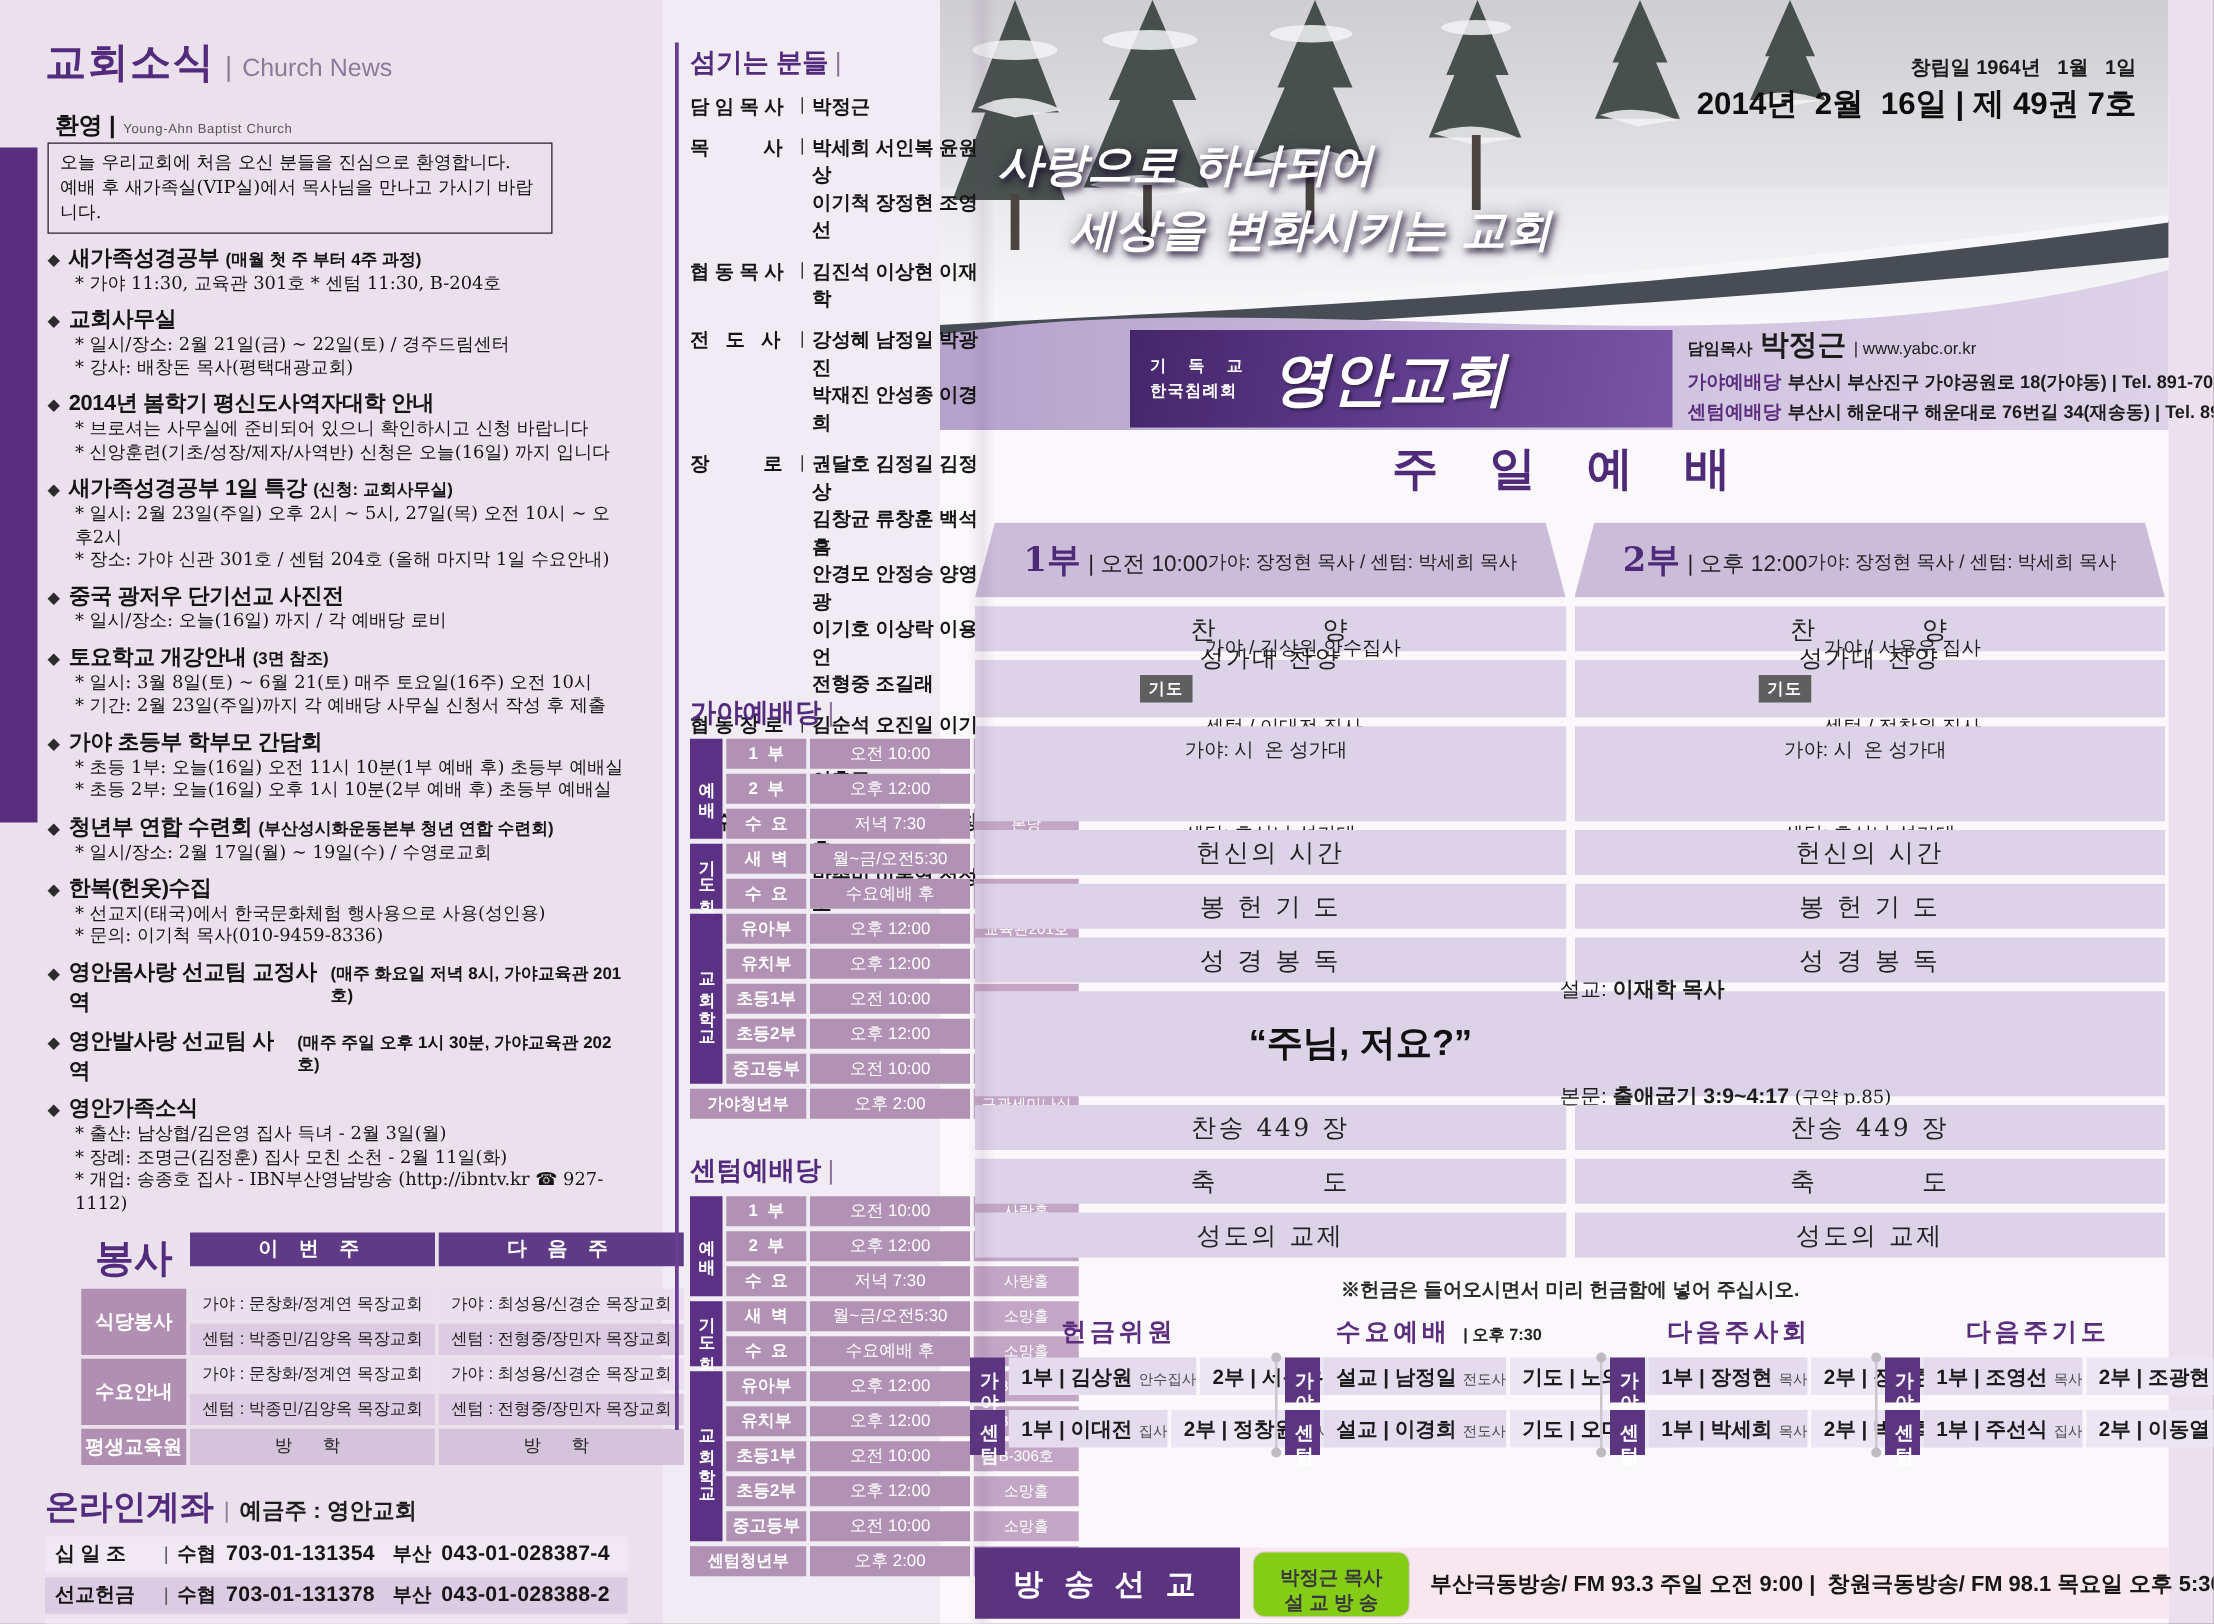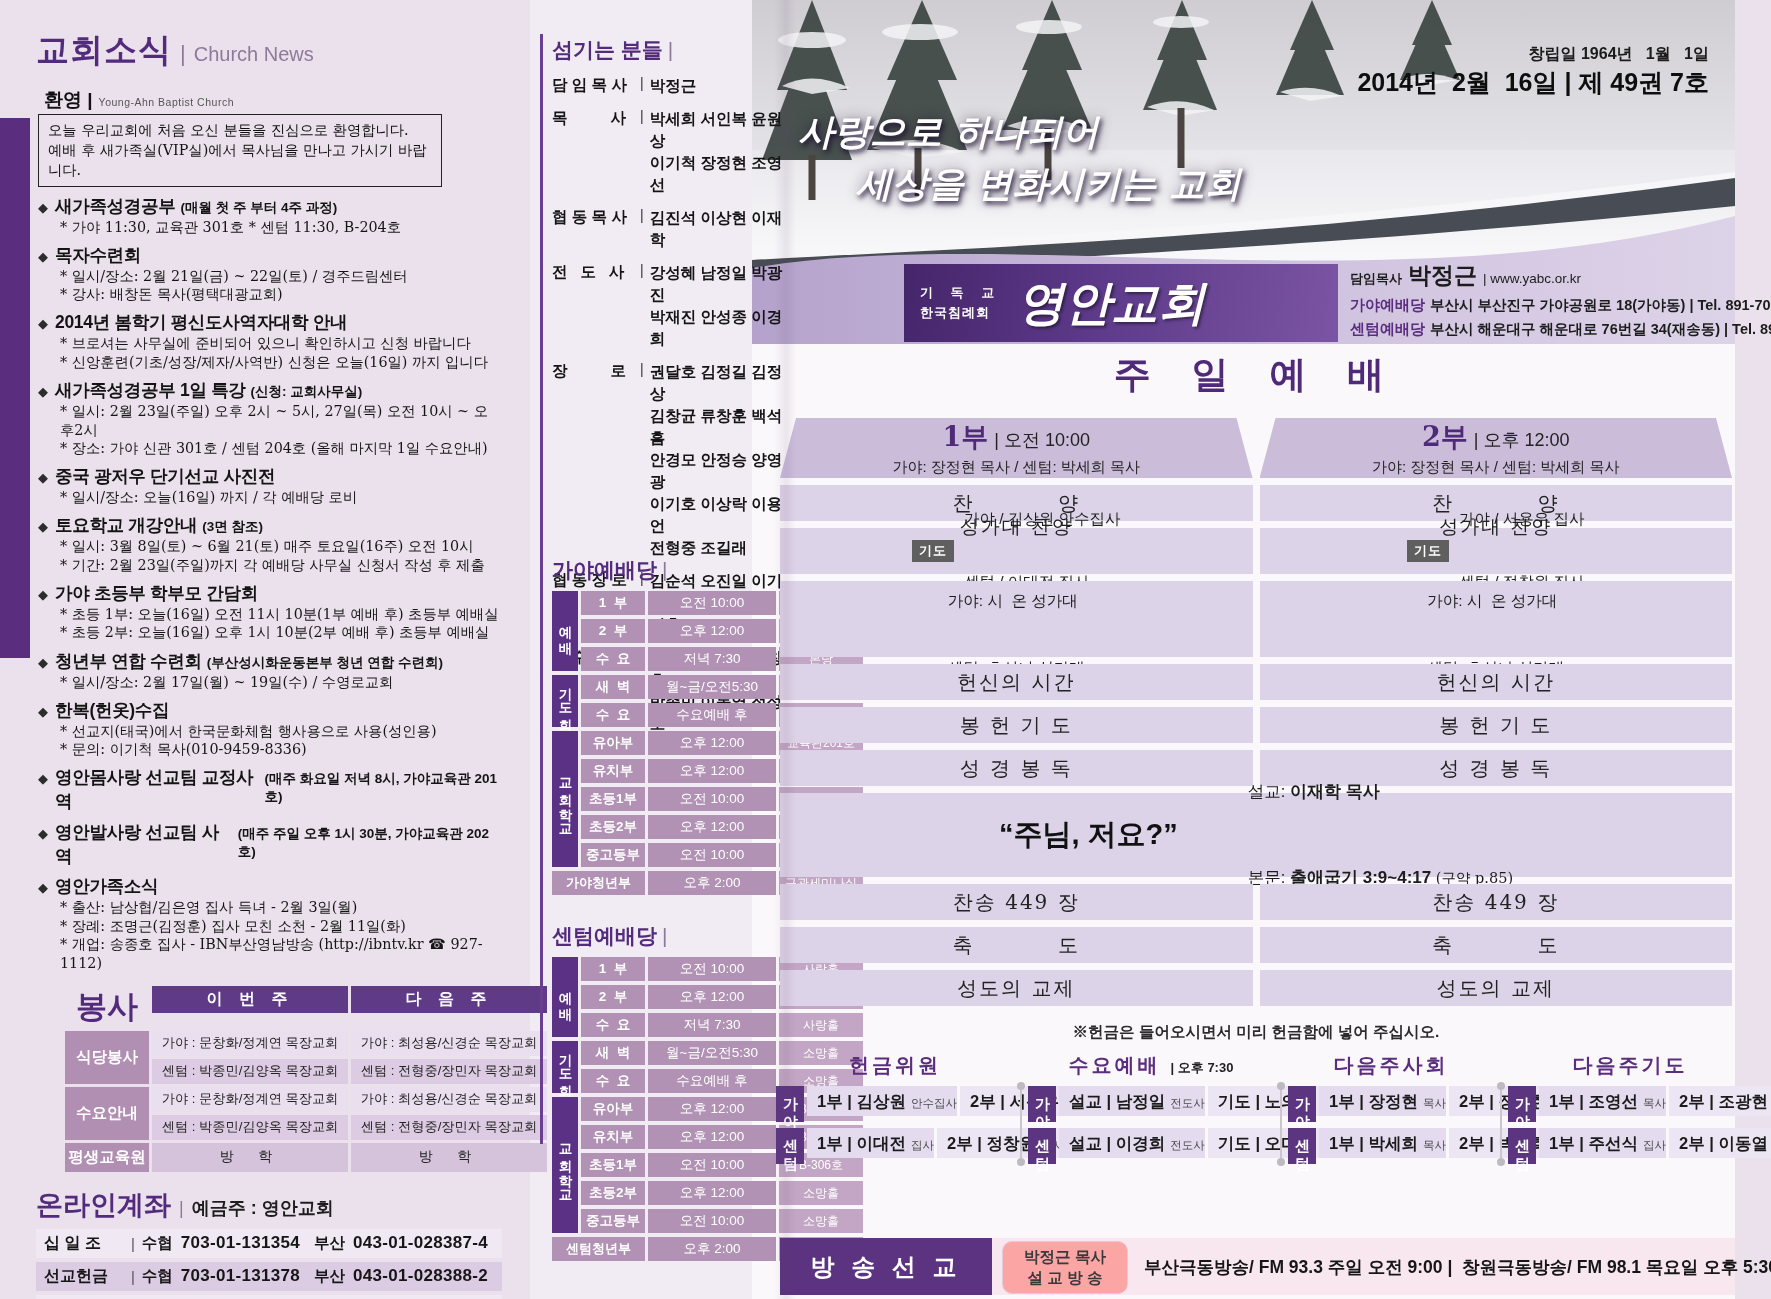--- a/index.html
+++ b/index.html
@@ -99,21 +99,21 @@
   .ct1 .web{font-size:13.5px;}
   .ct2{display:flex;align-items:baseline;margin-top:5px;white-space:nowrap;}
   .ct2 .clab{color:#5b2d7e;font-weight:800;font-size:15px;margin-right:5px;}
   .ct2 .adr{font-size:14.5px;font-weight:700;flex:1;}
   .ct2 .tel{font-size:14.5px;font-weight:700;margin-left:4px;}
   
   .w-title{position:absolute;left:28px;top:350px;width:952px;text-align:center;z-index:3;
     font-family:"DejaVu Serif",serif;font-size:37px;font-weight:800;color:#4f2a78;letter-spacing:14px;white-space:pre;}
   .wt{position:absolute;left:28px;top:418px;width:952px;display:grid;grid-template-columns:1fr 1fr;gap:7px;z-index:3;}
   .wc{background:#ddd3e8;display:flex;align-items:center;justify-content:center;white-space:pre;}
-  .wh{height:60px;flex-direction:column;background:#cbbcda;
+  .wh{height:60px;flex-direction:row;background:#cbbcda;
     clip-path:polygon(16px 0,calc(100% - 16px) 0,100% 100%,0 100%);}
   .wh .l1{display:flex;align-items:baseline;}
   .wh .part{font-family:"DejaVu Serif",serif;font-size:27px;font-weight:800;color:#4f2a78;}
   .wh .time{font-size:18px;color:#222;margin-left:6px;}
   .wh .ldr{font-size:15px;color:#222;margin-top:3px;}
   .rc{height:36px;font-family:"DejaVu Serif",serif;font-size:20px;color:#222;letter-spacing:2px;}
   .rp{height:46px;}
   .rp .badge{background:#5f5f5f;color:#fff;font-size:13px;font-weight:800;padding:2px 7px;margin-right:10px;
     font-family:"Liberation Sans",sans-serif;letter-spacing:1px;}
   .rp .pl{font-size:15.5px;line-height:1.35;color:#1d1d1d;font-family:"Liberation Sans",sans-serif;text-align:left;}
@@ -141,22 +141,22 @@
   .grow.a{background:#e4dbef;} .grow.b{background:#ece6f4;}
   .grow .m{font-size:16.5px;font-weight:800;color:#1b1b1b;white-space:nowrap;}
   .grow .s{font-size:11.5px;color:#4a4a4a;margin-left:5px;white-space:nowrap;}
   .vsep{width:2px;background:#c9c6cc;margin:34px 6px 0 6px;position:relative;flex:none;}
   .vsep::before,.vsep::after{content:"";position:absolute;left:-3px;width:8px;height:8px;border-radius:50%;background:#bdbac2;}
   .vsep::before{top:-4px;} .vsep::after{bottom:-2px;}
   
   .bc-strip{position:absolute;left:240px;top:1238px;width:743px;height:57px;background:#f9e7f0;z-index:2;}
   .bc-label{position:absolute;left:28px;top:1238px;width:212px;height:57px;background:#5b3380;color:#fff;z-index:3;
     display:flex;align-items:center;justify-content:center;font-size:24px;font-weight:800;letter-spacing:5px;white-space:pre;}
-  .bc-box{position:absolute;left:250px;top:1241px;width:124px;height:51px;background:#fca5a5;border-radius:10px;z-index:3;
-    border:1px solid #e3cbdb;display:flex;flex-direction:column;align-items:center;justify-content:center;
+  .bc-box{position:absolute;left:250px;top:1241px;width:124px;height:51px;background:#84cc16;border-radius:10px;z-index:3;
+    border:1px solid #e3cbdb;display:flex;flex-direction:column;align-items:center;justify-content:flex-end;
     font-size:15.5px;font-weight:700;color:#3a3a3a;line-height:1.3;white-space:pre;}
   .bc-text{position:absolute;left:392px;top:1238px;height:57px;display:flex;align-items:center;z-index:3;
     font-size:17.5px;color:#161616;white-space:pre;}
   .bc-text .st{font-weight:800;} .bc-text .rs2{font-weight:700;}
 </style>
 </head>
 <body>
 
 <div class="spread">
 
@@ -186,21 +186,21 @@
           <div class="n-head">
             <span class="n-dia">◆</span>
             <span class="n-t">새가족성경공부</span>
             <span class="n-note">(매월 첫 주 부터 4주 과정)</span>
           </div>
           <div class="n-line">* 가야 11:30, 교육관 301호  * 센텀 11:30, B-204호</div>
         </div>
         <div class="n-item">
           <div class="n-head">
             <span class="n-dia">◆</span>
-            <span class="n-t">목자수련회</span>
+            <span class="n-t">교회사무실</span>
           </div>
           <div class="n-line">* 일시/장소: 2월 21일(금) ~ 22일(토) / 경주드림센터</div>
           <div class="n-line">* 강사: 배창돈 목사(평택대광교회)</div>
         </div>
         <div class="n-item">
           <div class="n-head">
             <span class="n-dia">◆</span>
             <span class="n-t">2014년 봄학기 평신도사역자대학 안내</span>
           </div>
           <div class="n-line">* 브로셔는 사무실에 준비되어 있으니 확인하시고 신청 바랍니다</div>

